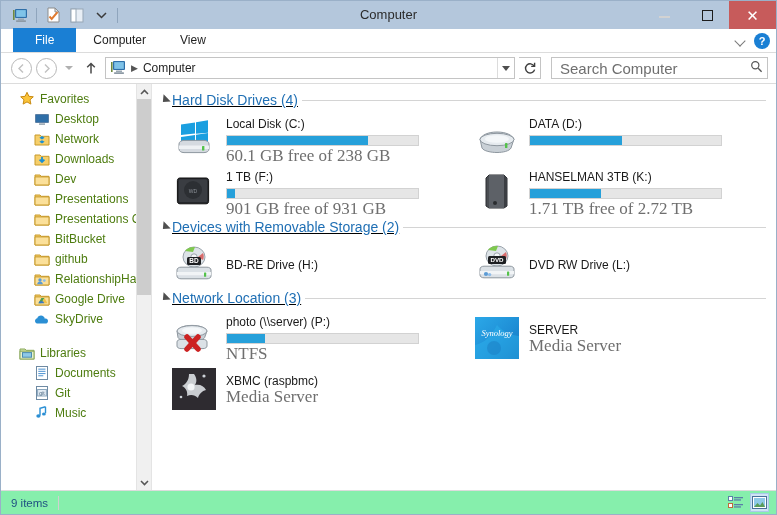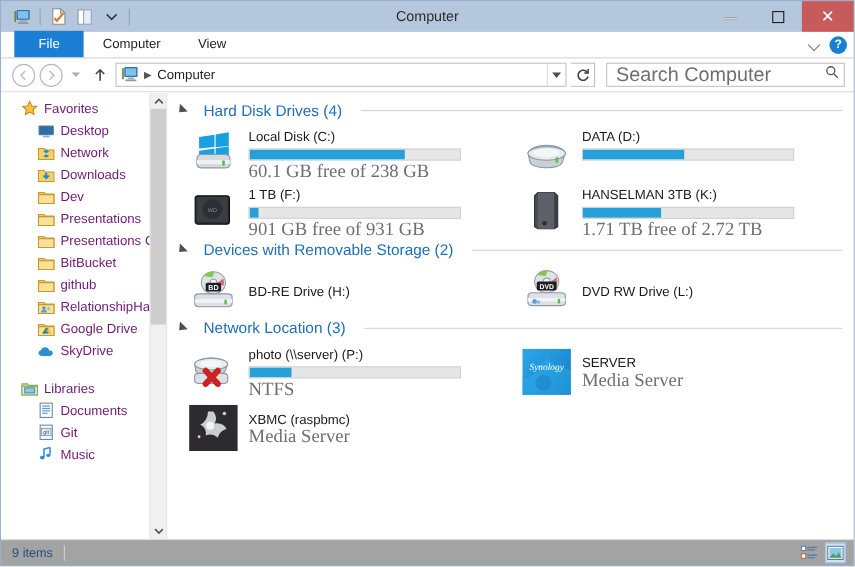--- a/index.html
+++ b/index.html
@@ -160,21 +160,21 @@
     border: 1px solid #c4c4c4; border-left: none;
     display:flex; align-items:center; justify-content:center;
     background:#fff; color:#3e3e3e; font-size:13px;
   }
   .searchbox {
     width: 217px; height: 22px; margin-left: 6px;
     border: 1px solid #c4c4c4; background: #fff;
     display:flex; align-items:center; padding: 0 4px 0 8px;
     flex: 0 0 auto;
   }
-  .searchbox .ph { flex:1 1 auto; font-size:18px; color:#6f6f6f; }
+  .searchbox .ph { flex:1 1 auto; font-size:15px; color:#6f6f6f; }
 
   
   .body {
     flex: 1 1 auto;
     display: flex;
     background: #fff;
     border-top: 1px solid #dcdcdc;
     min-height: 0;
   }
 
@@ -184,21 +184,21 @@
     flex: 0 0 150px;
     background: #fff;
     position: relative;
     overflow: hidden;
     border-right: none;
   }
   .tree { padding-top: 5px; }
   .node {
     display: flex; align-items: center;
     height: 20px;
-    font-size: 12px; color: #701a75;
+    font-size: 12px; color: #4d7c0f;
     white-space: nowrap;
   }
   .node .ico { width: 16px; height: 16px; margin-right: 5px; flex:0 0 auto; display:block;}
   .node.root { padding-left: 18px; }
   .node.child { padding-left: 33px; }
   .node.gap { margin-top: 14px; }
 
   .sb-scroll {
     position: absolute; right: 0; top: 0; bottom: 0;
     width: 15px; background: #f0f0f0;
@@ -212,22 +212,23 @@
   
   .content {
     flex: 1 1 auto;
     position: relative;
     overflow: hidden;
     padding: 8px 10px 0 8px;
     border-left: 1px solid #e4e4e4;
   }
   .group-hdr {
     display: flex; align-items: center;
-    gap: 17px;
+    gap: 4px;
     margin-bottom: 5px;
+    text-decoration: underline;
   }
   .grp-tri {
     width: 0; height: 0;
     border-top: 5px solid transparent;
     border-bottom: 5px solid transparent;
     border-right: 6px solid #4f4f4f;
     transform: rotate(-45deg);
     margin-left: 2px;
     flex: 0 0 auto;
   }
@@ -272,21 +273,21 @@
   }
   .bar .fill { height: 100%; background: #26a0da; }
 
   
   .tile.plain { align-items: center; min-height: 46px; }
   .tile.plain .tbody { padding-top: 0; }
 
   
   .statusbar {
     height: 24px;
-    background: #a3a3a3;
+    background: #86efac;
     border-top: 1px solid #dcdcdc;
     display: flex; align-items: center;
     padding: 0 8px 0 10px;
     flex: 0 0 auto;
   }
   .status-text { font-size: 11.5px; color: #1f4f82; }
   .status-sep { width:1px; height:14px; background:#d0d0d0; margin-left:10px;}
   .status-right { margin-left: auto; display:flex; align-items:center; gap:7px;}
   .viewbtn { width:17px; height:17px; display:flex; align-items:center; justify-content:center;}
   .viewbtn.sel { background:#cfe3f5; outline:1px solid #a9c9e8;}

